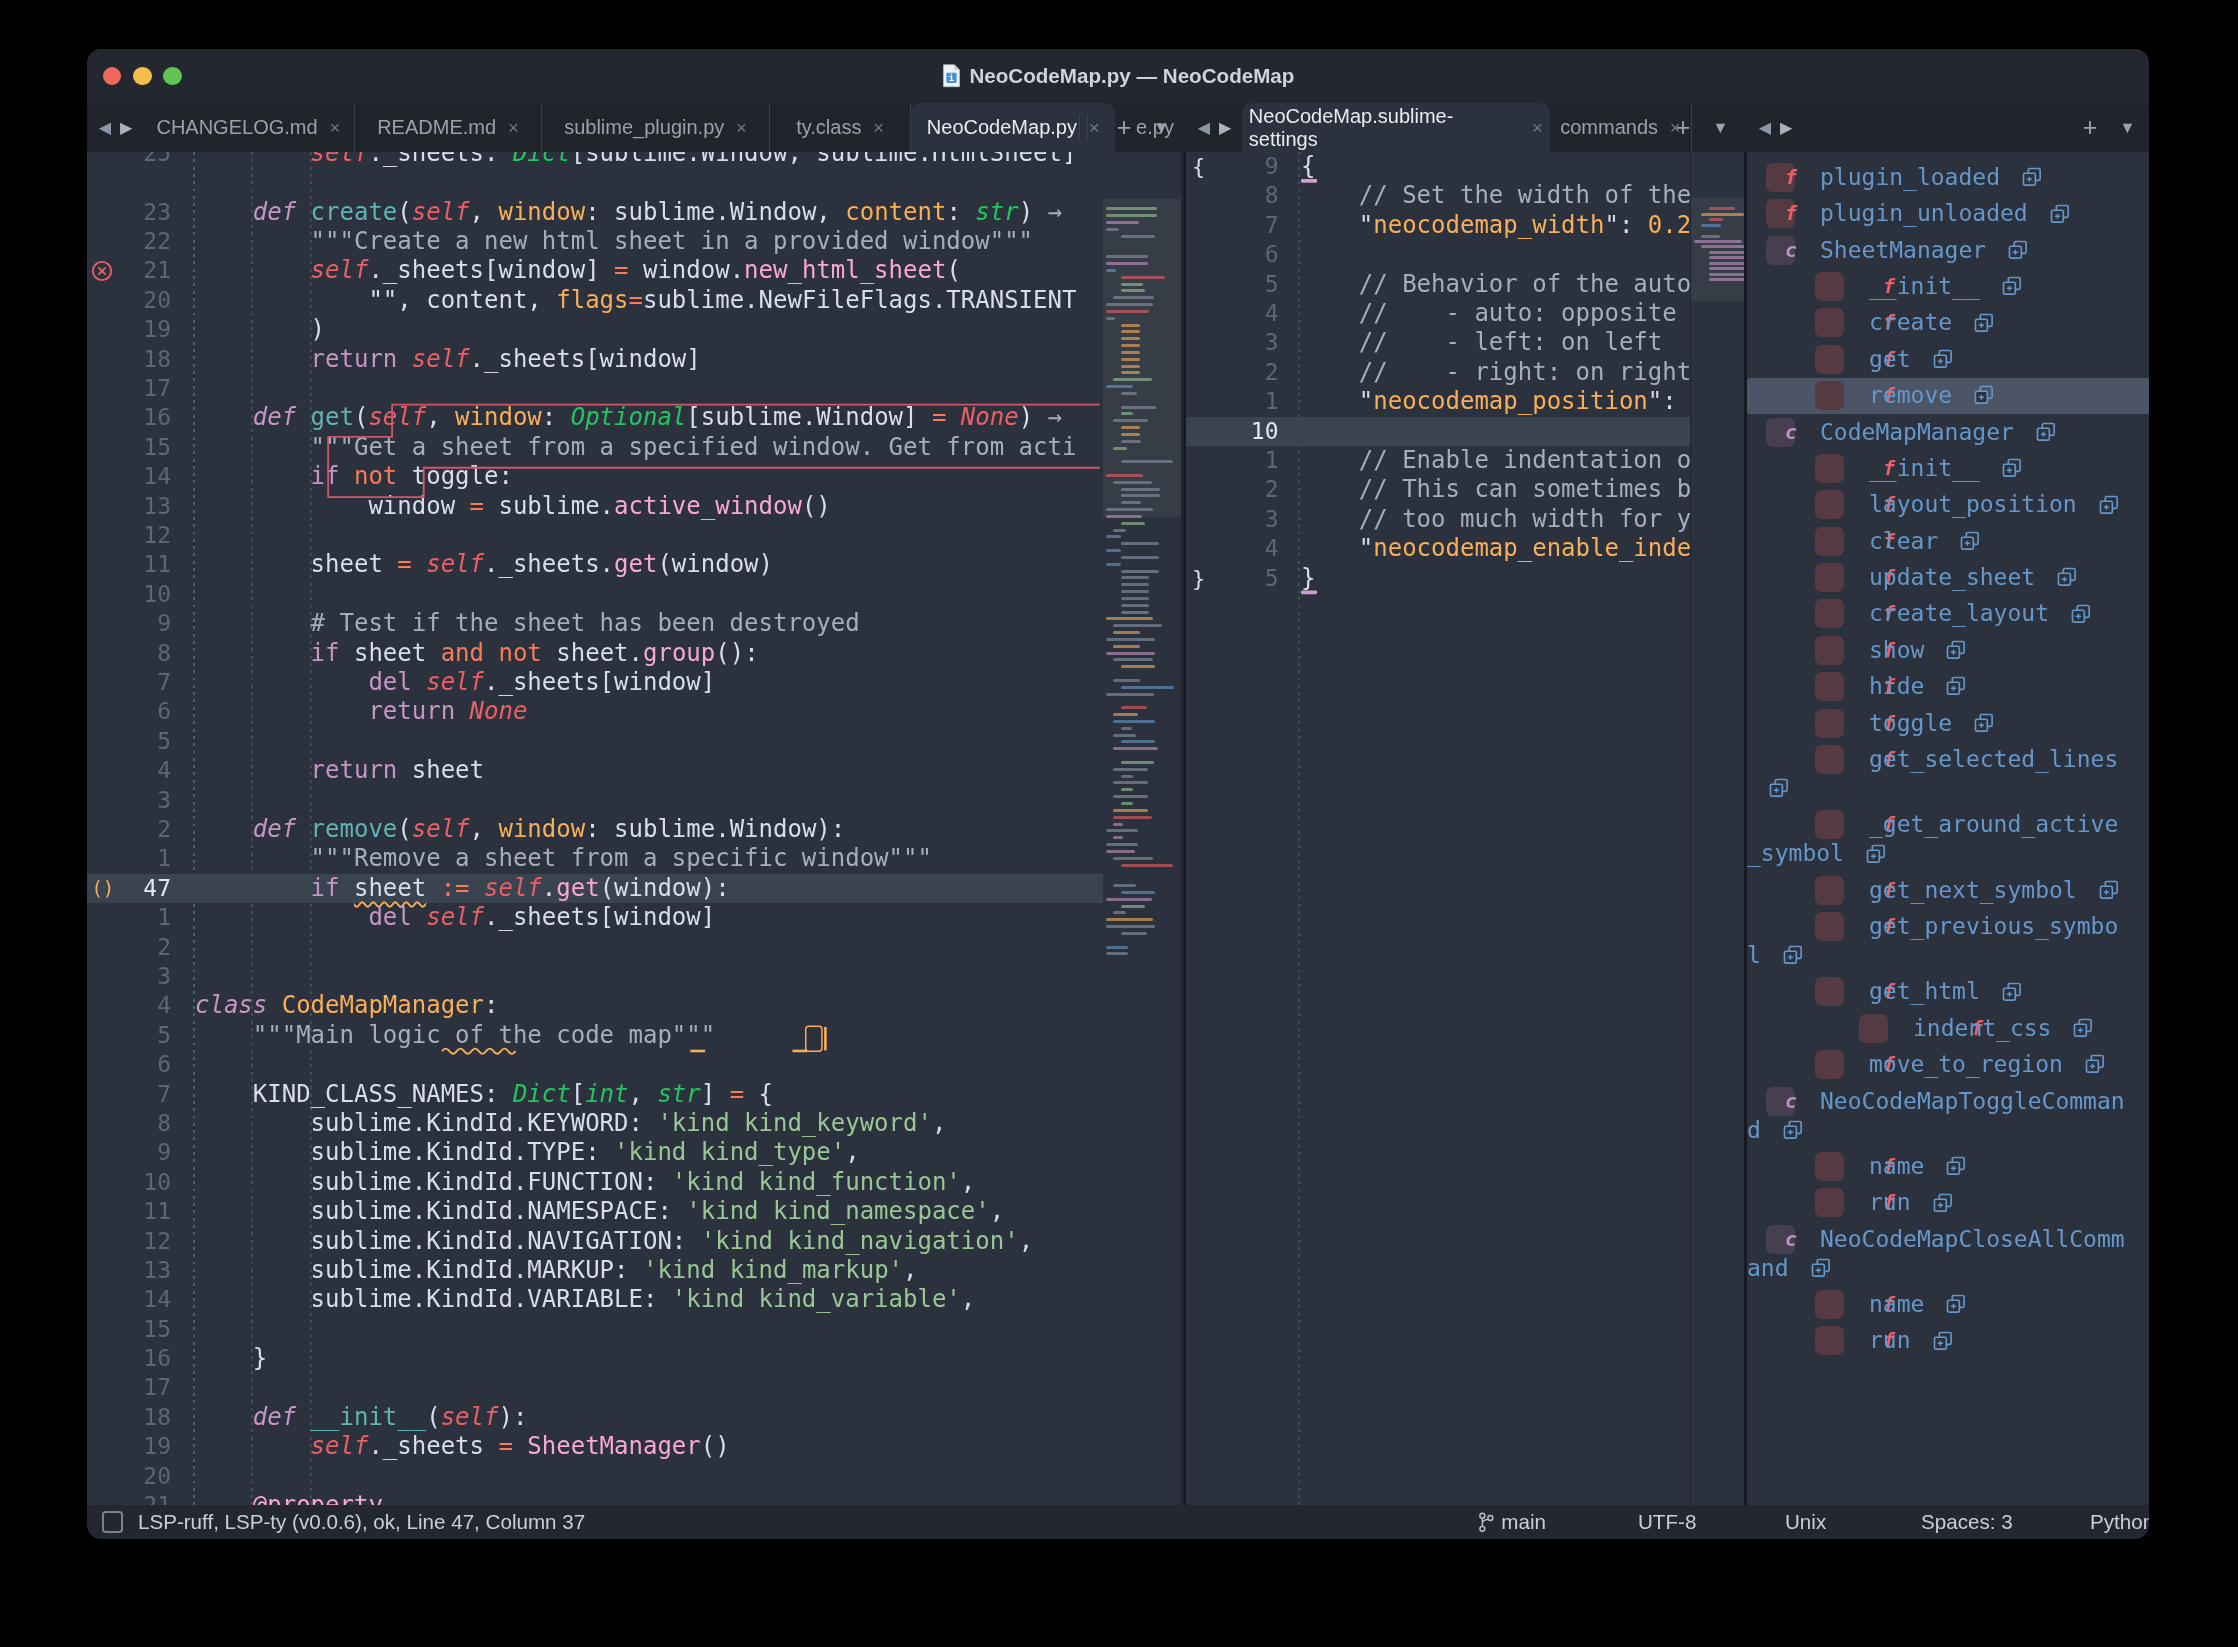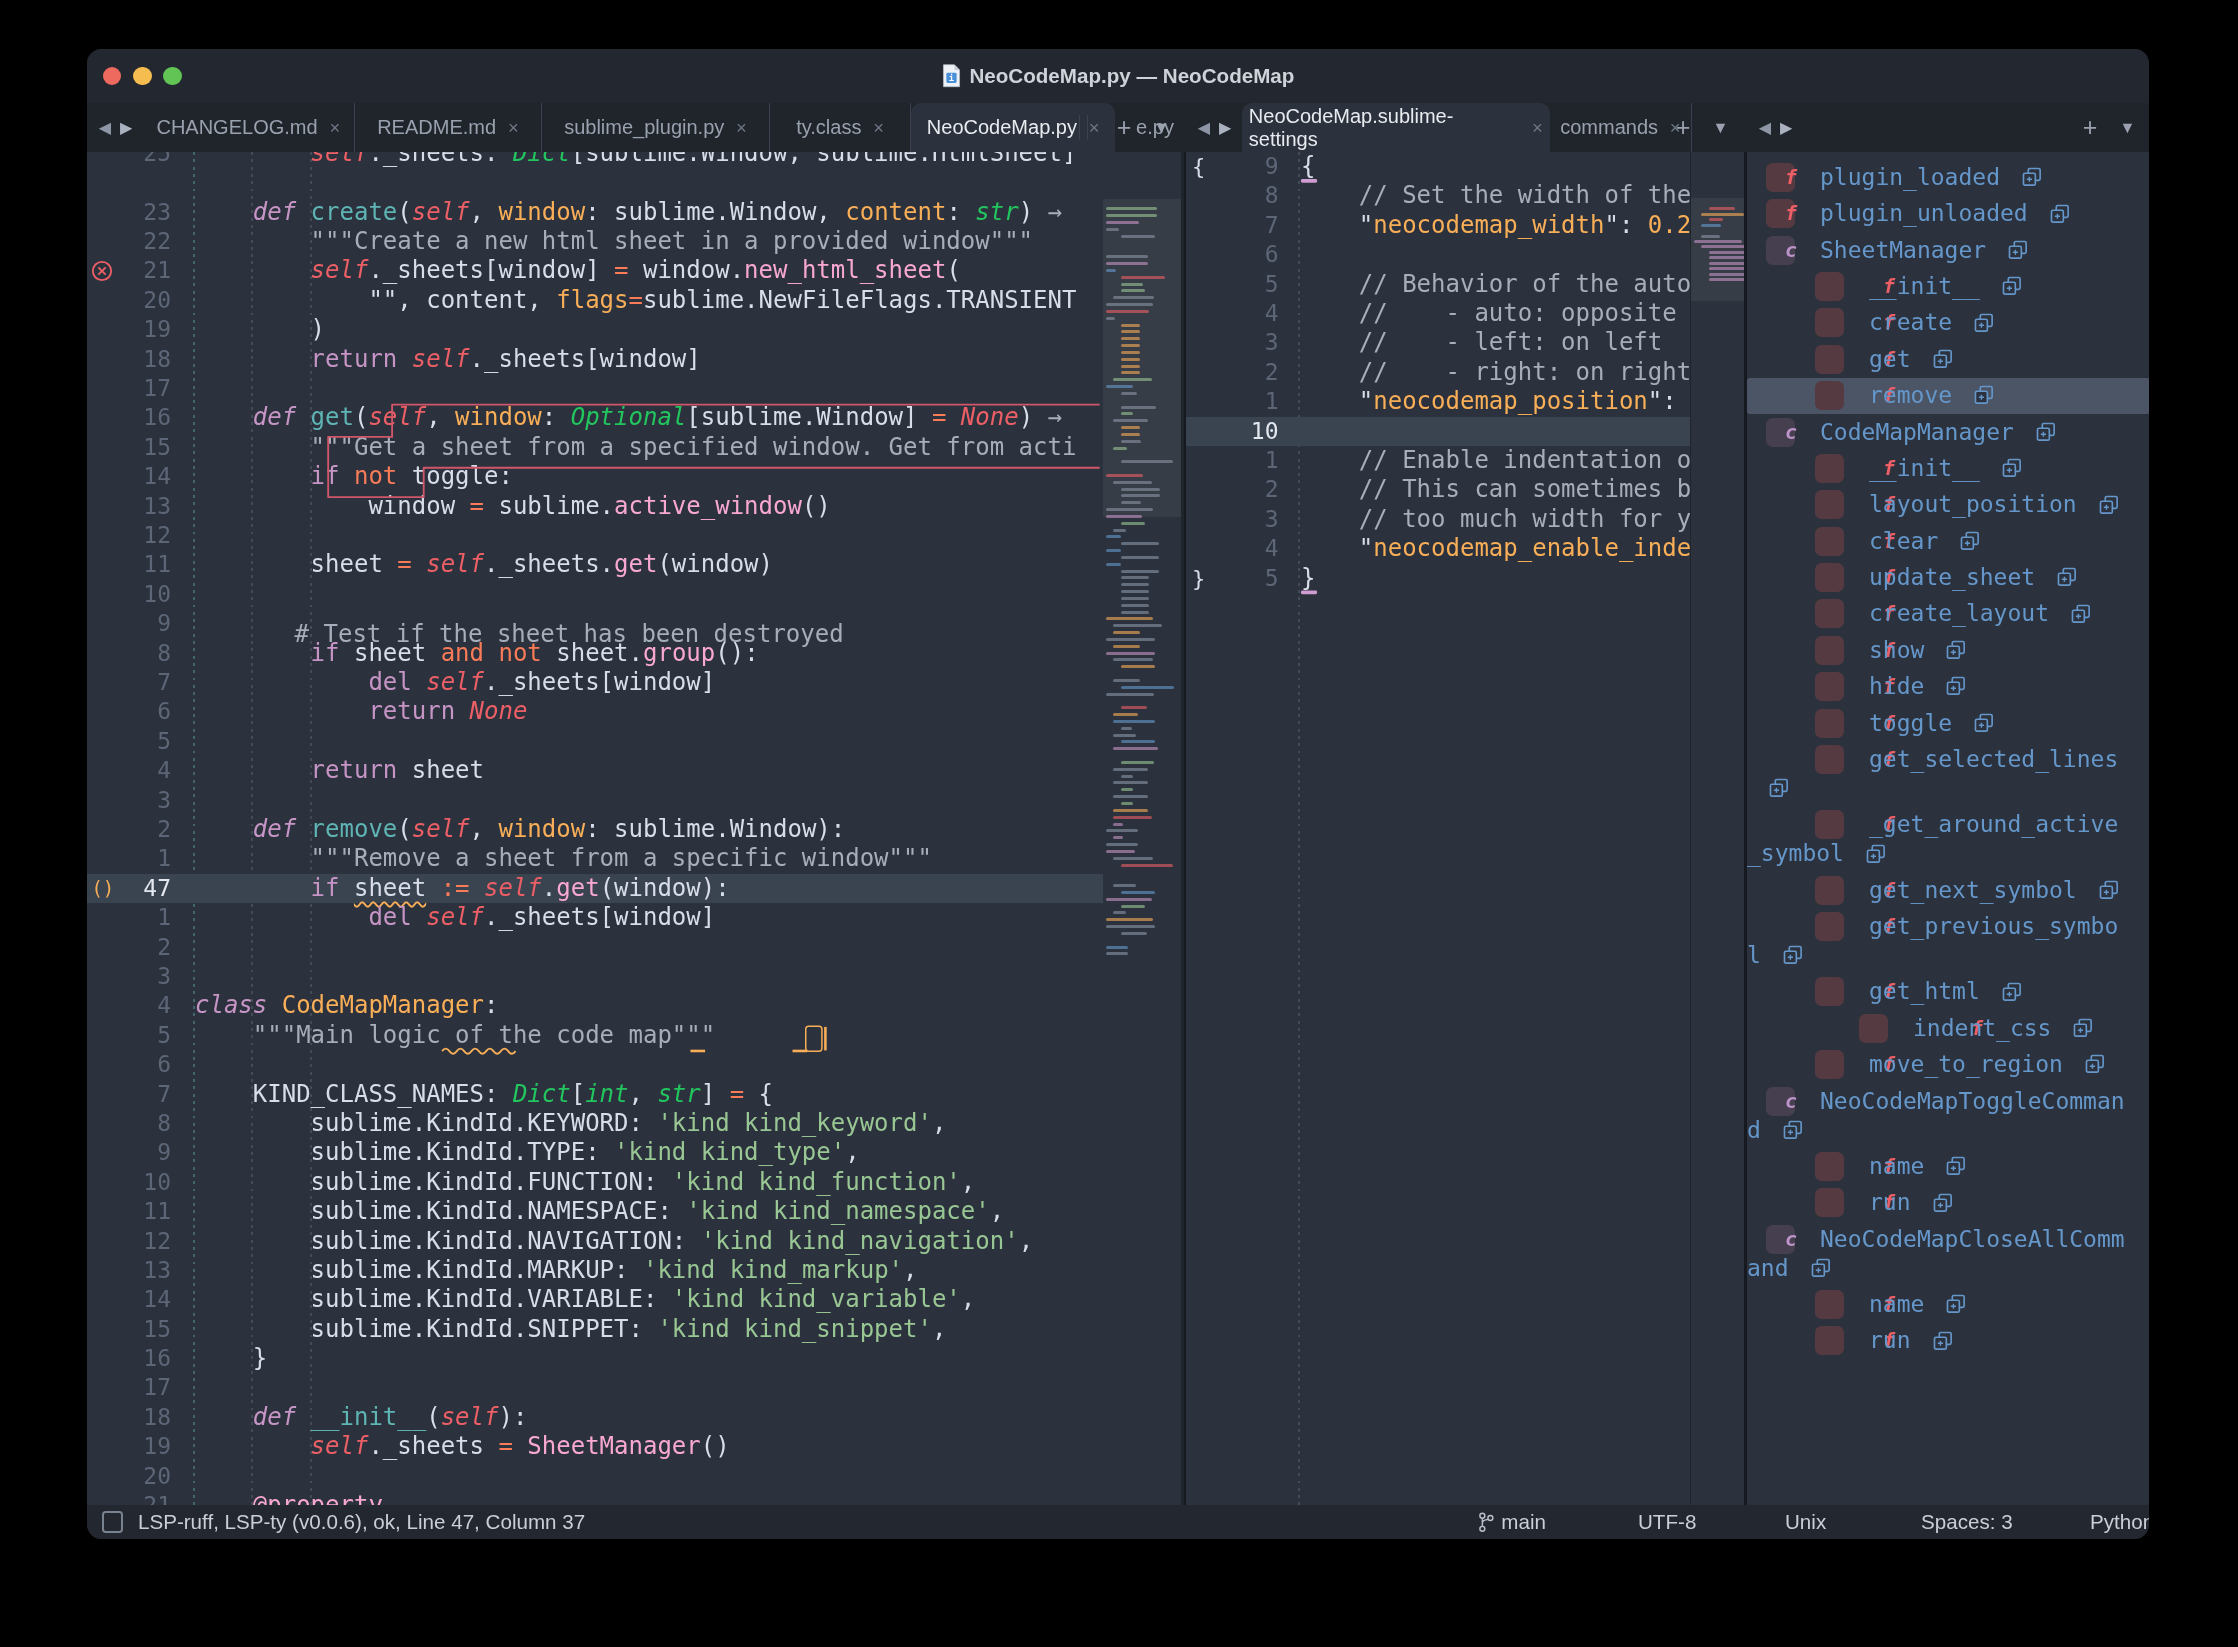--- a/index.html
+++ b/index.html
@@ -174,21 +174,21 @@
         <div class="row" style="top: 163px; width: 1016px;"><span class="num" style="left: 22px; width: 62px;">19</span><span class="code" style="left: 108px;"><span class="sg-w">        )</span></span></div>
         <div class="row" style="top: 193px; width: 1016px;"><span class="num" style="left: 22px; width: 62px;">18</span><span class="code" style="left: 108px;"><span class="sg-w">        </span><span class="sg-k">return </span><span class="sg-s">self</span><span class="sg-w">._sheets[window]</span></span></div>
         <div class="row" style="top: 222px; width: 1016px;"><span class="num" style="left: 22px; width: 62px;">17</span><span class="code" style="left: 108px;"></span></div>
         <div class="row" style="top: 251px; width: 1016px;"><span class="num" style="left: 22px; width: 62px;">16</span><span class="code" style="left: 108px;"><span class="sg-w">    </span><span class="sg-ki">def </span><span class="sg-f">get</span><span class="sg-w">(</span><span class="sg-s">self</span><span class="sg-w">, </span><span class="sg-p">window</span><span class="sg-w">: </span><span class="sg-t">Optional</span><span class="sg-w">[sublime.Window] </span><span class="sg-o">=</span><span class="sg-w"> </span><span class="sg-s">None</span><span class="sg-w">) </span><span class="sg-d">→</span></span></div>
         <div class="row" style="top: 281px; width: 1016px;"><span class="num" style="left: 22px; width: 62px;">15</span><span class="code" style="left: 108px;"><span class="sg-w">        </span><span class="sg-d">"""Get a sheet from a specified window. Get from acti</span></span></div>
         <div class="row" style="top: 310px; width: 1016px;"><span class="num" style="left: 22px; width: 62px;">14</span><span class="code" style="left: 108px;"><span class="sg-w">        </span><span class="sg-k">if </span><span class="sg-o">not</span><span class="sg-w"> toggle:</span></span></div>
         <div class="row" style="top: 340px; width: 1016px;"><span class="num" style="left: 22px; width: 62px;">13</span><span class="code" style="left: 108px;"><span class="sg-w">            window </span><span class="sg-o">=</span><span class="sg-w"> sublime.</span><span class="sg-b">active_window</span><span class="sg-w">()</span></span></div>
         <div class="row" style="top: 369px; width: 1016px;"><span class="num" style="left: 22px; width: 62px;">12</span><span class="code" style="left: 108px;"></span></div>
         <div class="row" style="top: 398px; width: 1016px;"><span class="num" style="left: 22px; width: 62px;">11</span><span class="code" style="left: 108px;"><span class="sg-w">        sheet </span><span class="sg-o">=</span><span class="sg-w"> </span><span class="sg-s">self</span><span class="sg-w">._sheets.</span><span class="sg-b">get</span><span class="sg-w">(window)</span></span></div>
         <div class="row" style="top: 428px; width: 1016px;"><span class="num" style="left: 22px; width: 62px;">10</span><span class="code" style="left: 108px;"></span></div>
-        <div class="row" style="top: 457px; width: 1016px;"><span class="num" style="left: 22px; width: 62px;">9</span><span class="code" style="left: 92px; margin-top: 11px;"><span class="sg-w">        </span><span class="sg-d"># Test if the sheet has been destroyed</span></span></div>
+        <div class="row" style="top: 457px; width: 1016px;"><span class="num" style="left: 22px; width: 62px;">9</span><span class="code" style="left: 108px;"><span class="sg-w">        </span><span class="sg-d"># Test if the sheet has been destroyed</span></span></div>
         <div class="row" style="top: 487px; width: 1016px;"><span class="num" style="left: 22px; width: 62px;">8</span><span class="code" style="left: 108px;"><span class="sg-w">        </span><span class="sg-k">if </span><span class="sg-w">sheet </span><span class="sg-o">and</span><span class="sg-w"> </span><span class="sg-o">not</span><span class="sg-w"> sheet.</span><span class="sg-b">group</span><span class="sg-w">():</span></span></div>
         <div class="row" style="top: 516px; width: 1016px;"><span class="num" style="left: 22px; width: 62px;">7</span><span class="code" style="left: 108px;"><span class="sg-w">            </span><span class="sg-k">del </span><span class="sg-s">self</span><span class="sg-w">._sheets[window]</span></span></div>
         <div class="row" style="top: 545px; width: 1016px;"><span class="num" style="left: 22px; width: 62px;">6</span><span class="code" style="left: 108px;"><span class="sg-w">            </span><span class="sg-k">return </span><span class="sg-s">None</span></span></div>
         <div class="row" style="top: 575px; width: 1016px;"><span class="num" style="left: 22px; width: 62px;">5</span><span class="code" style="left: 108px;"></span></div>
         <div class="row" style="top: 604px; width: 1016px;"><span class="num" style="left: 22px; width: 62px;">4</span><span class="code" style="left: 108px;"><span class="sg-w">        </span><span class="sg-k">return </span><span class="sg-w">sheet</span></span></div>
         <div class="row" style="top: 634px; width: 1016px;"><span class="num" style="left: 22px; width: 62px;">3</span><span class="code" style="left: 108px;"></span></div>
         <div class="row" style="top: 663px; width: 1016px;"><span class="num" style="left: 22px; width: 62px;">2</span><span class="code" style="left: 108px;"><span class="sg-w">    </span><span class="sg-ki">def </span><span class="sg-f">remove</span><span class="sg-w">(</span><span class="sg-s">self</span><span class="sg-w">, </span><span class="sg-p">window</span><span class="sg-w">: sublime.Window):</span></span></div>
         <div class="row" style="top: 692px; width: 1016px;"><span class="num" style="left: 22px; width: 62px;">1</span><span class="code" style="left: 108px;"><span class="sg-w">        </span><span class="sg-d">"""Remove a sheet from a specific window"""</span></span></div>
         <div class="curline" style="top: 722px; width: 1016px;"></div>
         <div class="row" style="top: 722px; width: 1016px;"><span class="gicon" style="left: 4.4px;">()</span><span class="num cur" style="left: 22px; width: 62px;">47</span><span class="code" style="left: 108px;"><span class="sg-w">        </span><span class="sg-k">if </span><span class="sg-sq">sheet</span><span class="sg-w"> </span><span class="sg-o">:=</span><span class="sg-w"> </span><span class="sg-s">self</span><span class="sg-w">.</span><span class="sg-b">get</span><span class="sg-w">(window):</span></span></div>
@@ -199,21 +199,21 @@
         <div class="row" style="top: 869px; width: 1016px;"><span class="num" style="left: 22px; width: 62px;">5</span><span class="code" style="left: 108px;"><span class="sg-w">    </span><span class="sg-d">"""Main logic of the code map"""</span></span></div>
         <div class="row" style="top: 898px; width: 1016px;"><span class="num" style="left: 22px; width: 62px;">6</span><span class="code" style="left: 108px;"></span></div>
         <div class="row" style="top: 928px; width: 1016px;"><span class="num" style="left: 22px; width: 62px;">7</span><span class="code" style="left: 108px;"><span class="sg-w">    KIND_CLASS_NAMES: </span><span class="sg-t">Dict</span><span class="sg-w">[</span><span class="sg-t">int</span><span class="sg-w">, </span><span class="sg-t">str</span><span class="sg-w">] </span><span class="sg-o">=</span><span class="sg-w"> {</span></span></div>
         <div class="row" style="top: 957px; width: 1016px;"><span class="num" style="left: 22px; width: 62px;">8</span><span class="code" style="left: 108px;"><span class="sg-w">        sublime.KindId.KEYWORD: </span><span class="sg-g">'kind kind_keyword'</span><span class="sg-w">,</span></span></div>
         <div class="row" style="top: 986px; width: 1016px;"><span class="num" style="left: 22px; width: 62px;">9</span><span class="code" style="left: 108px;"><span class="sg-w">        sublime.KindId.TYPE: </span><span class="sg-g">'kind kind_type'</span><span class="sg-w">,</span></span></div>
         <div class="row" style="top: 1016px; width: 1016px;"><span class="num" style="left: 22px; width: 62px;">10</span><span class="code" style="left: 108px;"><span class="sg-w">        sublime.KindId.FUNCTION: </span><span class="sg-g">'kind kind_function'</span><span class="sg-w">,</span></span></div>
         <div class="row" style="top: 1045px; width: 1016px;"><span class="num" style="left: 22px; width: 62px;">11</span><span class="code" style="left: 108px;"><span class="sg-w">        sublime.KindId.NAMESPACE: </span><span class="sg-g">'kind kind_namespace'</span><span class="sg-w">,</span></span></div>
         <div class="row" style="top: 1075px; width: 1016px;"><span class="num" style="left: 22px; width: 62px;">12</span><span class="code" style="left: 108px;"><span class="sg-w">        sublime.KindId.NAVIGATION: </span><span class="sg-g">'kind kind_navigation'</span><span class="sg-w">,</span></span></div>
         <div class="row" style="top: 1104px; width: 1016px;"><span class="num" style="left: 22px; width: 62px;">13</span><span class="code" style="left: 108px;"><span class="sg-w">        sublime.KindId.MARKUP: </span><span class="sg-g">'kind kind_markup'</span><span class="sg-w">,</span></span></div>
         <div class="row" style="top: 1133px; width: 1016px;"><span class="num" style="left: 22px; width: 62px;">14</span><span class="code" style="left: 108px;"><span class="sg-w">        sublime.KindId.VARIABLE: </span><span class="sg-g">'kind kind_variable'</span><span class="sg-w">,</span></span></div>
-        <div class="row" style="top: 1163px; width: 1016px;"><span class="num" style="left: 22px; width: 62px;">15</span><span class="code" style="left: 108px;"><span class="sg-w">        sublime.KindId.SNIPPET: </span><span class="sg-g">'kind kind_snippet'</span><span class="sg-w">,</span></span></div>
+        <div class="row" style="top: 1163px; width: 1016px;"><span class="num" style="left: 22px; width: 62px;">15</span></div>
         <div class="row" style="top: 1192px; width: 1016px;"><span class="num" style="left: 22px; width: 62px;">16</span><span class="code" style="left: 108px;"><span class="sg-w">    }</span></span></div>
         <div class="row" style="top: 1221px; width: 1016px;"><span class="num" style="left: 22px; width: 62px;">17</span><span class="code" style="left: 108px;"></span></div>
         <div class="row" style="top: 1251px; width: 1016px;"><span class="num" style="left: 22px; width: 62px;">18</span><span class="code" style="left: 108px;"><span class="sg-w">    </span><span class="sg-ki">def </span><span class="sg-f">__init__</span><span class="sg-w">(</span><span class="sg-s">self</span><span class="sg-w">):</span></span></div>
         <div class="row" style="top: 1280px; width: 1016px;"><span class="num" style="left: 22px; width: 62px;">19</span><span class="code" style="left: 108px;"><span class="sg-w">        </span><span class="sg-s">self</span><span class="sg-w">._sheets </span><span class="sg-o">=</span><span class="sg-w"> </span><span class="sg-b">SheetManager</span><span class="sg-w">()</span></span></div>
         <div class="row" style="top: 1310px; width: 1016px;"><span class="num" style="left: 22px; width: 62px;">20</span><span class="code" style="left: 108px;"></span></div>
         <div class="row" style="top: 1339px; width: 1016px;"><span class="num" style="left: 22px; width: 62px;">21</span><span class="code" style="left: 108px;"><span class="sg-w">    </span><span class="sg-b">@property</span></span></div>
       </div>
     <div class="minimap" id="mmL" style="left:1016px;width:78px;height:1354px">
         <div class="mmview" style="top: 47px; height: 318px;"></div>
         <div class="mmbar" style="top: 55px; left: 2.9px; width: 51px; background: rgb(153, 199, 148);"></div>

